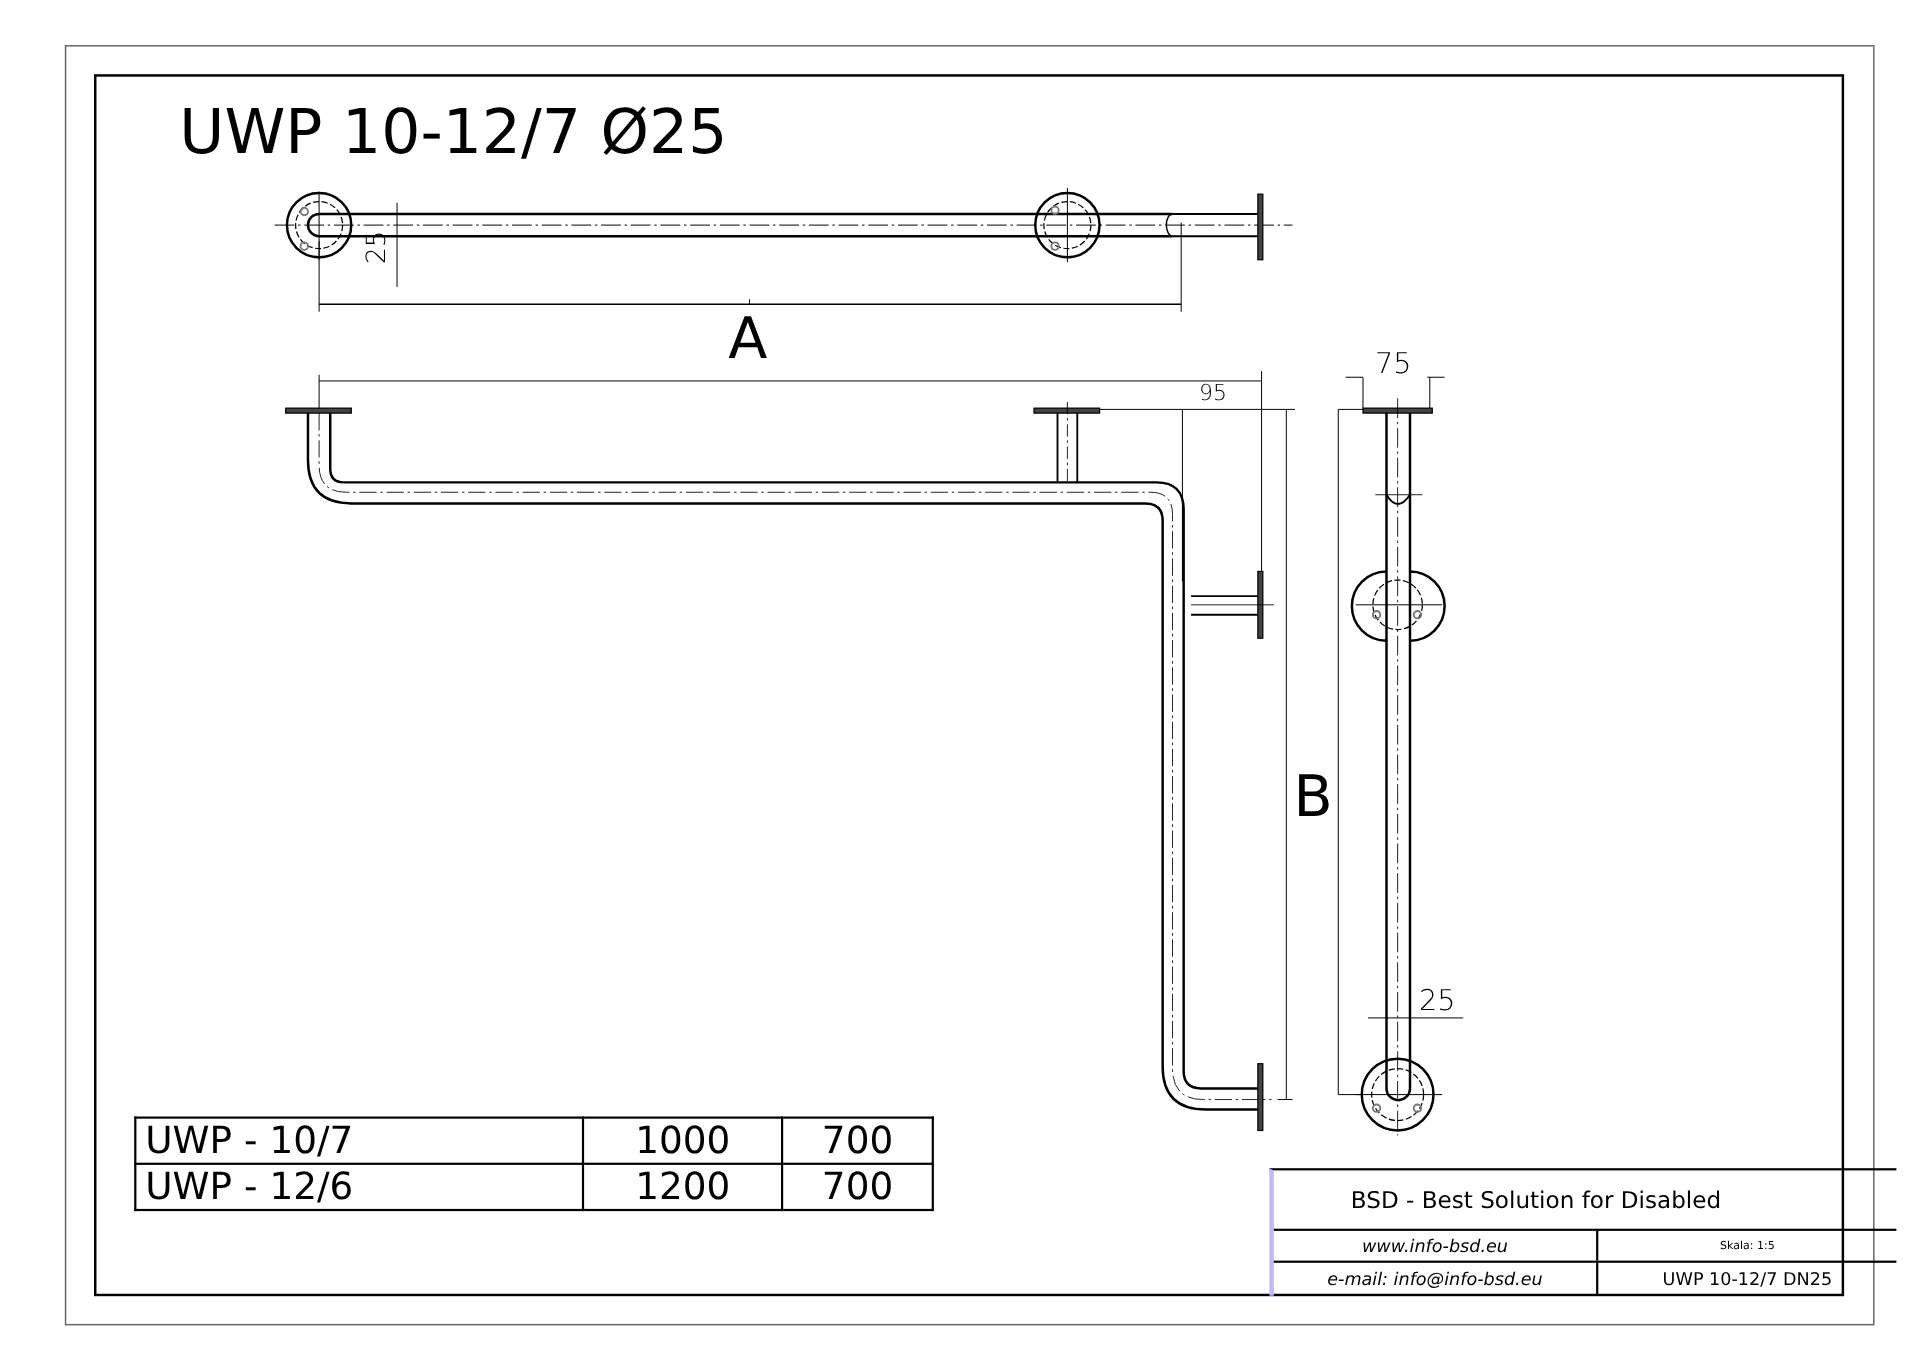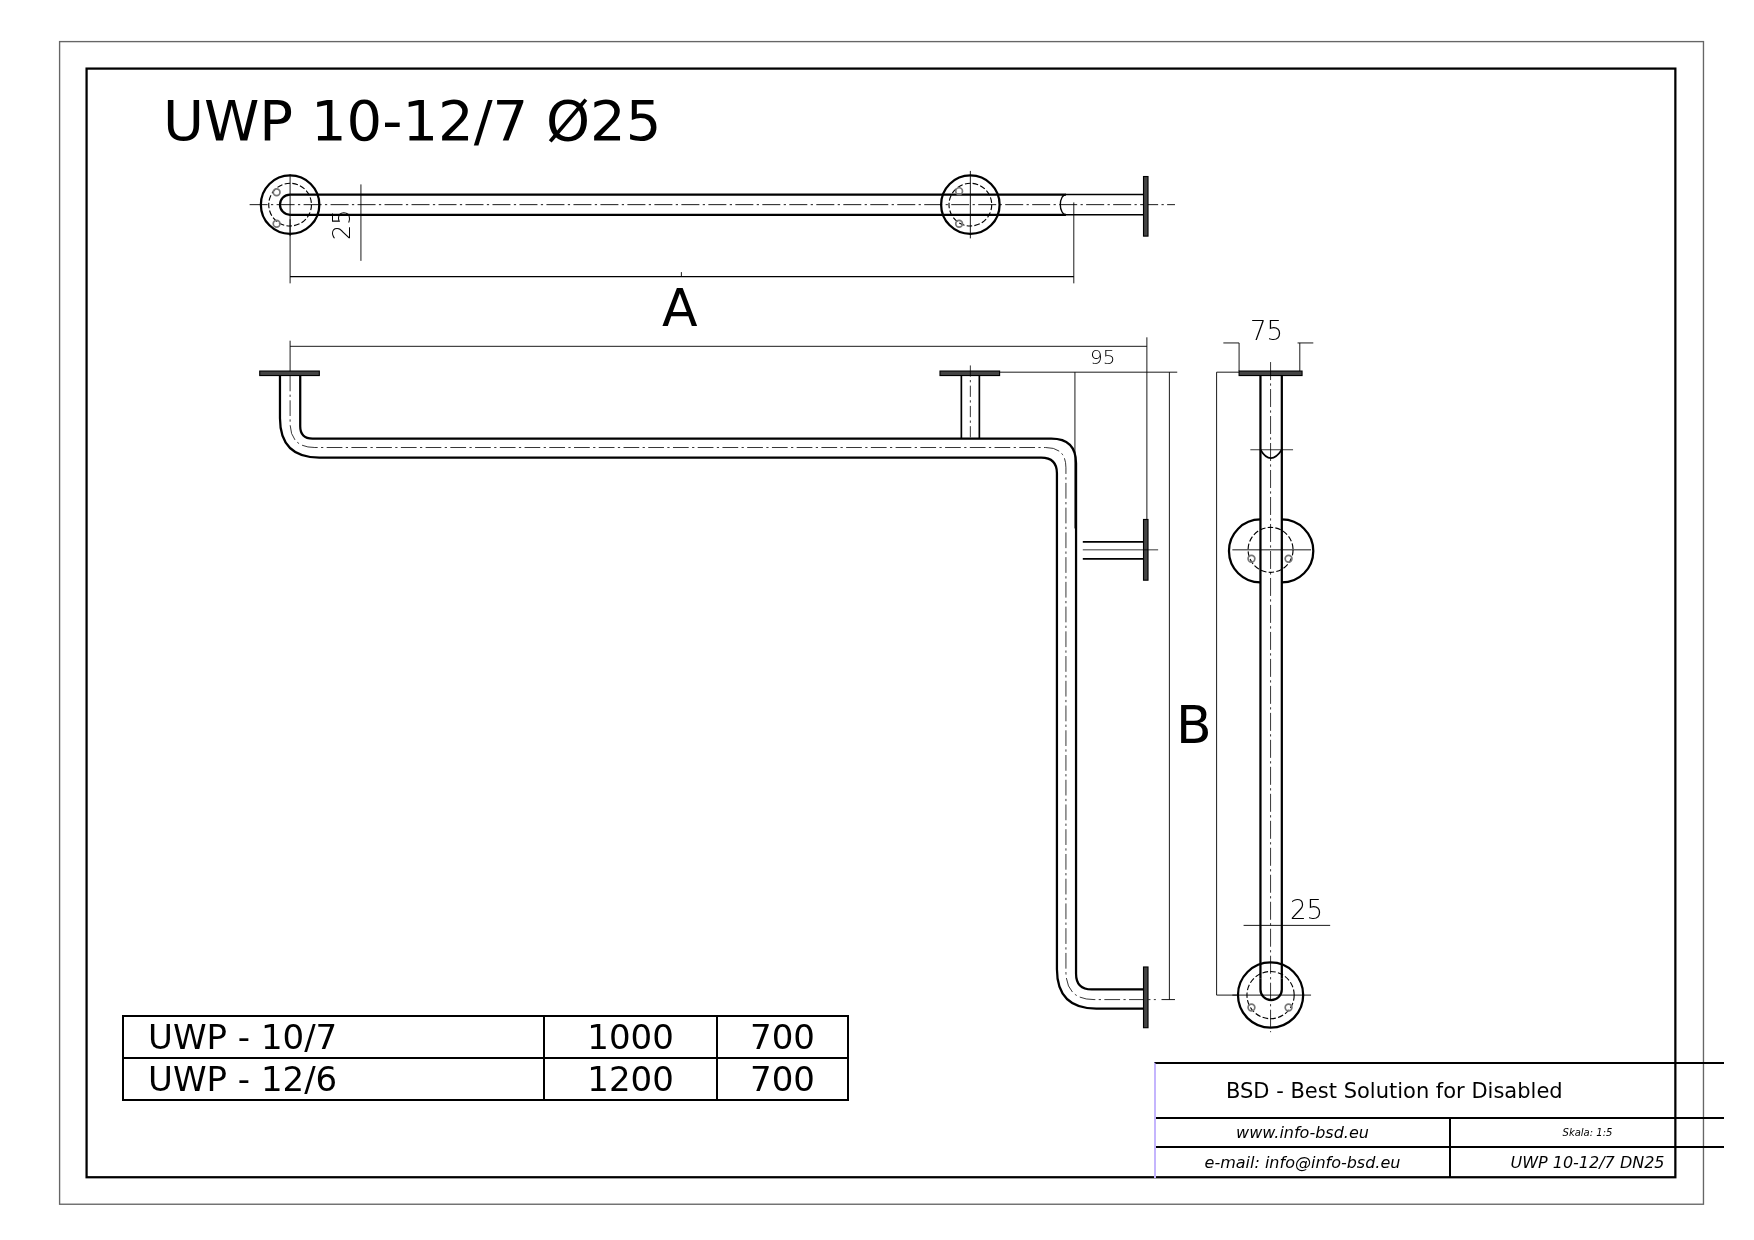--- a/index.html
+++ b/index.html
@@ -3,28 +3,28 @@
 <meta charset="utf-8">
 <style>
   html, body { margin:0; padding:0; background:#ffffff; }
   body { width:1754px; height:1240px; position:relative; overflow:hidden; font-family:"DejaVu Sans", sans-serif; color:#000; }
   #sheet { position:absolute; left:0; top:0; width:1754px; height:1240px; }
   .title { position:absolute; left:120px; top:88px; font-size:56px; font-family:"DejaVu Sans", sans-serif; letter-spacing:0px;margin-left:43px; }
   .dimtext { position:absolute; font-family:"DejaVu Sans", sans-serif; font-weight:200; }
   .bigletter { position:absolute; font-size:52px; font-family:"DejaVu Sans", sans-serif; }
   table.dims { position:absolute; left:122px; top:1015px; width:727px; border-collapse:collapse; font-size:34px; }
   table.dims td { border:2px solid #000; text-align:center; height:40px; padding:0; line-height:38px; }
-  table.dims td.first { text-align:left; padding-left:24px; }
-  .titleblock { position:absolute; left:1154px; top:1062px; width:570px; height:116px; border-left:2px solid #c4b5fd; border-top:2px solid #000; box-sizing:border-box; }
+  table.dims td.first { text-align:left; padding-left:8px; }
+  .titleblock { position:absolute; left:1154px; top:1062px; width:570px; height:116px; border-left:4px solid #c4b5fd; border-top:2px solid #000; box-sizing:border-box; }
   .tb-row1 { height:55px; border-bottom:2px solid #000; display:flex; align-items:center; padding-left:70px; font-size:21px; box-sizing:border-box; }
   .tb-row { display:flex; height:29px; border-bottom:2px solid #000; box-sizing:border-box; }
   .tb-row:last-child { border-bottom:none; }
   .tb-cell { display:flex; align-items:center; justify-content:center; box-sizing:border-box; }
   .tb-left { width:295px; border-right:2px solid #000; font-size:16px;font-style:italic; }
-  .tb-right { flex:1; font-size:16px;font-style:italic; }
+  .tb-right { flex:1; font-size:16px; }
   .tb-small { font-size:10px; }
 </style>
 </head>
 <body>
 
 <svg id="sheet" viewBox="0 0 1754 1240" xmlns="http://www.w3.org/2000/svg">
   <g transform="scale(1.1244)" fill="none" stroke="#000">
 
     <rect x="53" y="37" width="1462" height="1034" stroke="#666" stroke-width="1.2"></rect>
 

